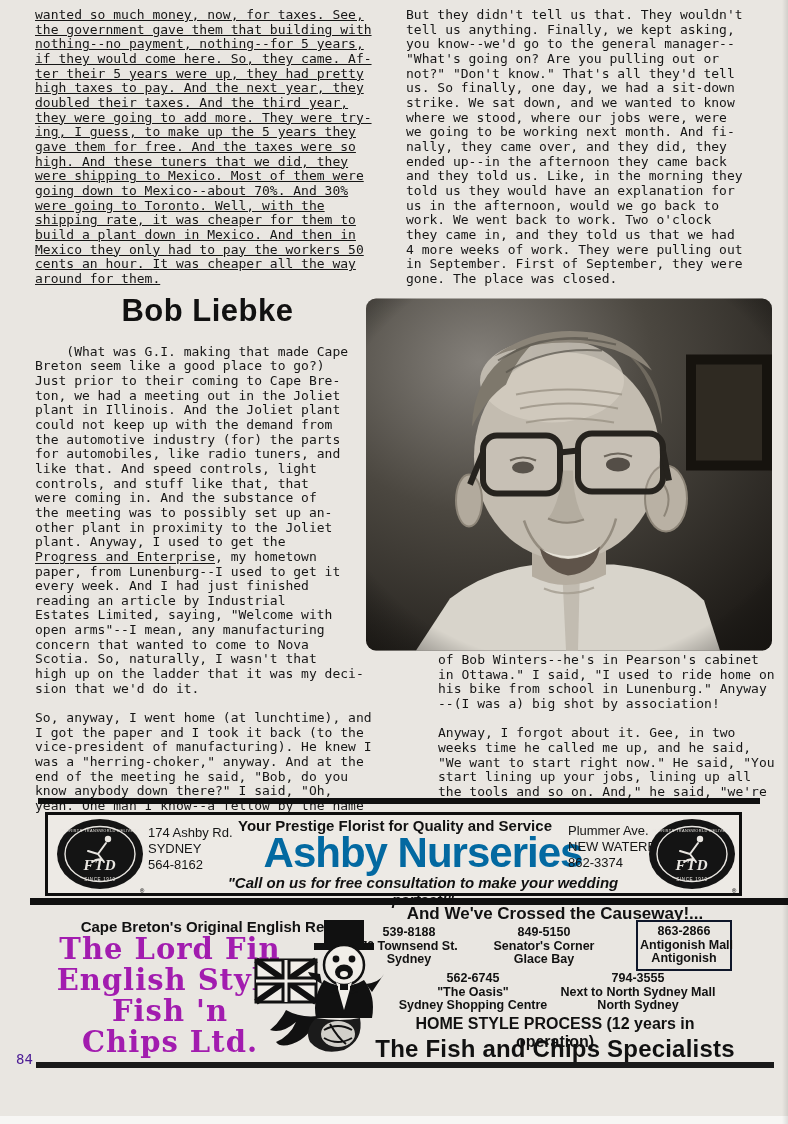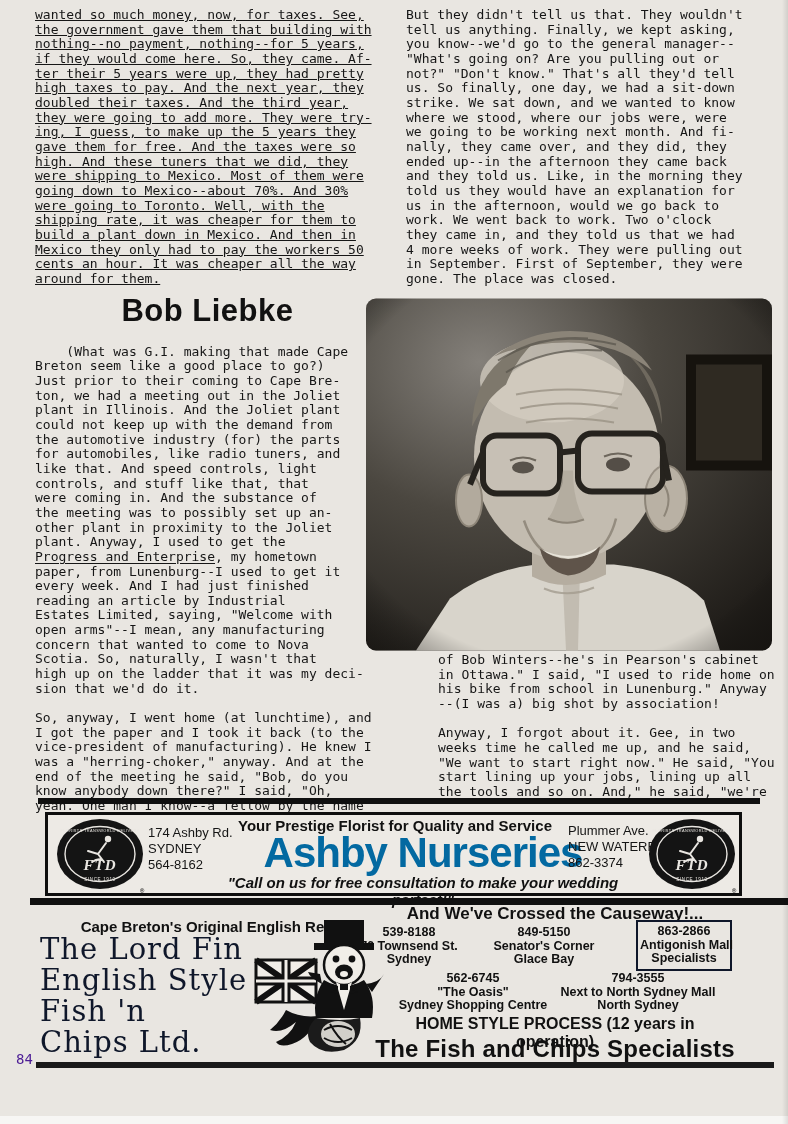--- a/index.html
+++ b/index.html
@@ -32,23 +32,23 @@
     letter-spacing:-1px;color:#0369a1;}
   .ashby .tag-bottom{position:absolute;left:150px;top:59px;width:450px;text-align:center;
     font-family:"Liberation Sans",sans-serif;font-weight:bold;font-style:italic;
     font-size:15px;color:#111;}
   .ftd{position:absolute;top:1px;width:92px;height:80px;}
   
   .fish-ad{position:absolute;left:0;top:902px;width:788px;height:164px;}
   .fish-ad .b{font-family:"Liberation Sans",sans-serif;font-weight:bold;color:#111;}
   .recipe{position:absolute;left:70px;top:16px;width:300px;text-align:center;font-size:15px;}
   .blackletter{
-    position:absolute;left:40px;top:32px;width:260px;text-align:left;
-    font-family:"DejaVu Serif",serif;font-weight:normal;font-size:29px;line-height:31px;
-    color:#0f172a;letter-spacing:1px;
+    position:absolute;left:40px;top:32px;width:260px;text-align:center;
+    font-family:"DejaVu Serif",serif;font-weight:bold;font-size:29px;line-height:31px;
+    color:#a21caf;letter-spacing:1px;
   }
   .causeway{position:absolute;left:390px;top:2px;width:330px;text-align:center;font-size:17px;}
   .loc{position:absolute;text-align:center;font-size:12.5px;line-height:13.5px;white-space:pre;}
   .loc.boxed{border:2px solid #0f172a;padding:3px 2px;}
   .process{position:absolute;left:385px;top:113px;width:340px;text-align:center;font-size:16px;}
   .specialists{position:absolute;left:370px;top:133px;width:370px;text-align:center;font-size:24px;letter-spacing:0.2px;}
   .pagenum{position:absolute;left:16px;top:1051px;font-size:14px;color:#4c1d95;}
   .paper-edge-bottom{position:absolute;left:0;top:1116px;width:788px;height:8px;background:#f7f6f4;}
   .paper-edge-right{position:absolute;right:0;top:0;width:6px;height:1124px;
     background:linear-gradient(to right,rgba(0,0,0,0),rgba(0,0,0,0.10));}
@@ -289,21 +289,21 @@
       <path d="M66 98 Q58 120 40 126 Q28 130 24 124 Q38 118 44 104 Q30 116 18 112 Q28 104 34 92 Q48 100 66 98 Z" fill="#111"></path>
       <path d="M64 100 Q90 104 108 100 Q112 122 92 132 Q70 138 58 124 Q52 112 64 100 Z" fill="#1b1b1b"></path>
       <ellipse cx="86" cy="116" rx="17" ry="13" fill="#f1eee8" opacity="0.85"></ellipse>
       <path d="M72 112 Q86 104 100 112 M72 120 Q86 128 100 120 M78 106 Q86 120 94 126" stroke="#111" stroke-width="2" fill="none"></path>
     </svg>
 
     <div class="causeway b">And We've Crossed the Causeway!...</div>
 
     <div class="loc b" style="left:350px;top:24px;width:118px;"><span>539-8188</span><br><span>76 Townsend St.</span><br><span>Sydney</span></div>
     <div class="loc b" style="left:478px;top:24px;width:132px;"><span>849-5150</span><br><span>Senator's Corner</span><br><span>Glace Bay</span></div>
-    <div class="loc b boxed" style="left:636px;top:18px;width:88px;"><span>863-2866</span><br><span>Antigonish Mall</span><br><span>Specialists</span></div>
+    <div class="loc b boxed" style="left:636px;top:18px;width:88px;"><span>863-2866</span><br><span>Antigonish Mall</span><br><span>Antigonish</span></div>
 
     <div class="loc b" style="left:388px;top:70px;width:170px;"><span>562-6745</span><br><span>"The Oasis"</span><br><span>Sydney Shopping Centre</span></div>
     <div class="loc b" style="left:548px;top:70px;width:180px;"><span>794-3555</span><br><span>Next to North Sydney Mall</span><br><span>North Sydney</span></div>
 
     <div class="process b">HOME STYLE PROCESS (12 years in operation)</div>
     <div class="specialists b">The Fish and Chips Specialists</div>
   </div>
 
   <div class="pagenum">84</div>
   <div class="rule" style="left:36px;top:1062px;width:738px;height:6px;background:#1a1a1a;"></div>

